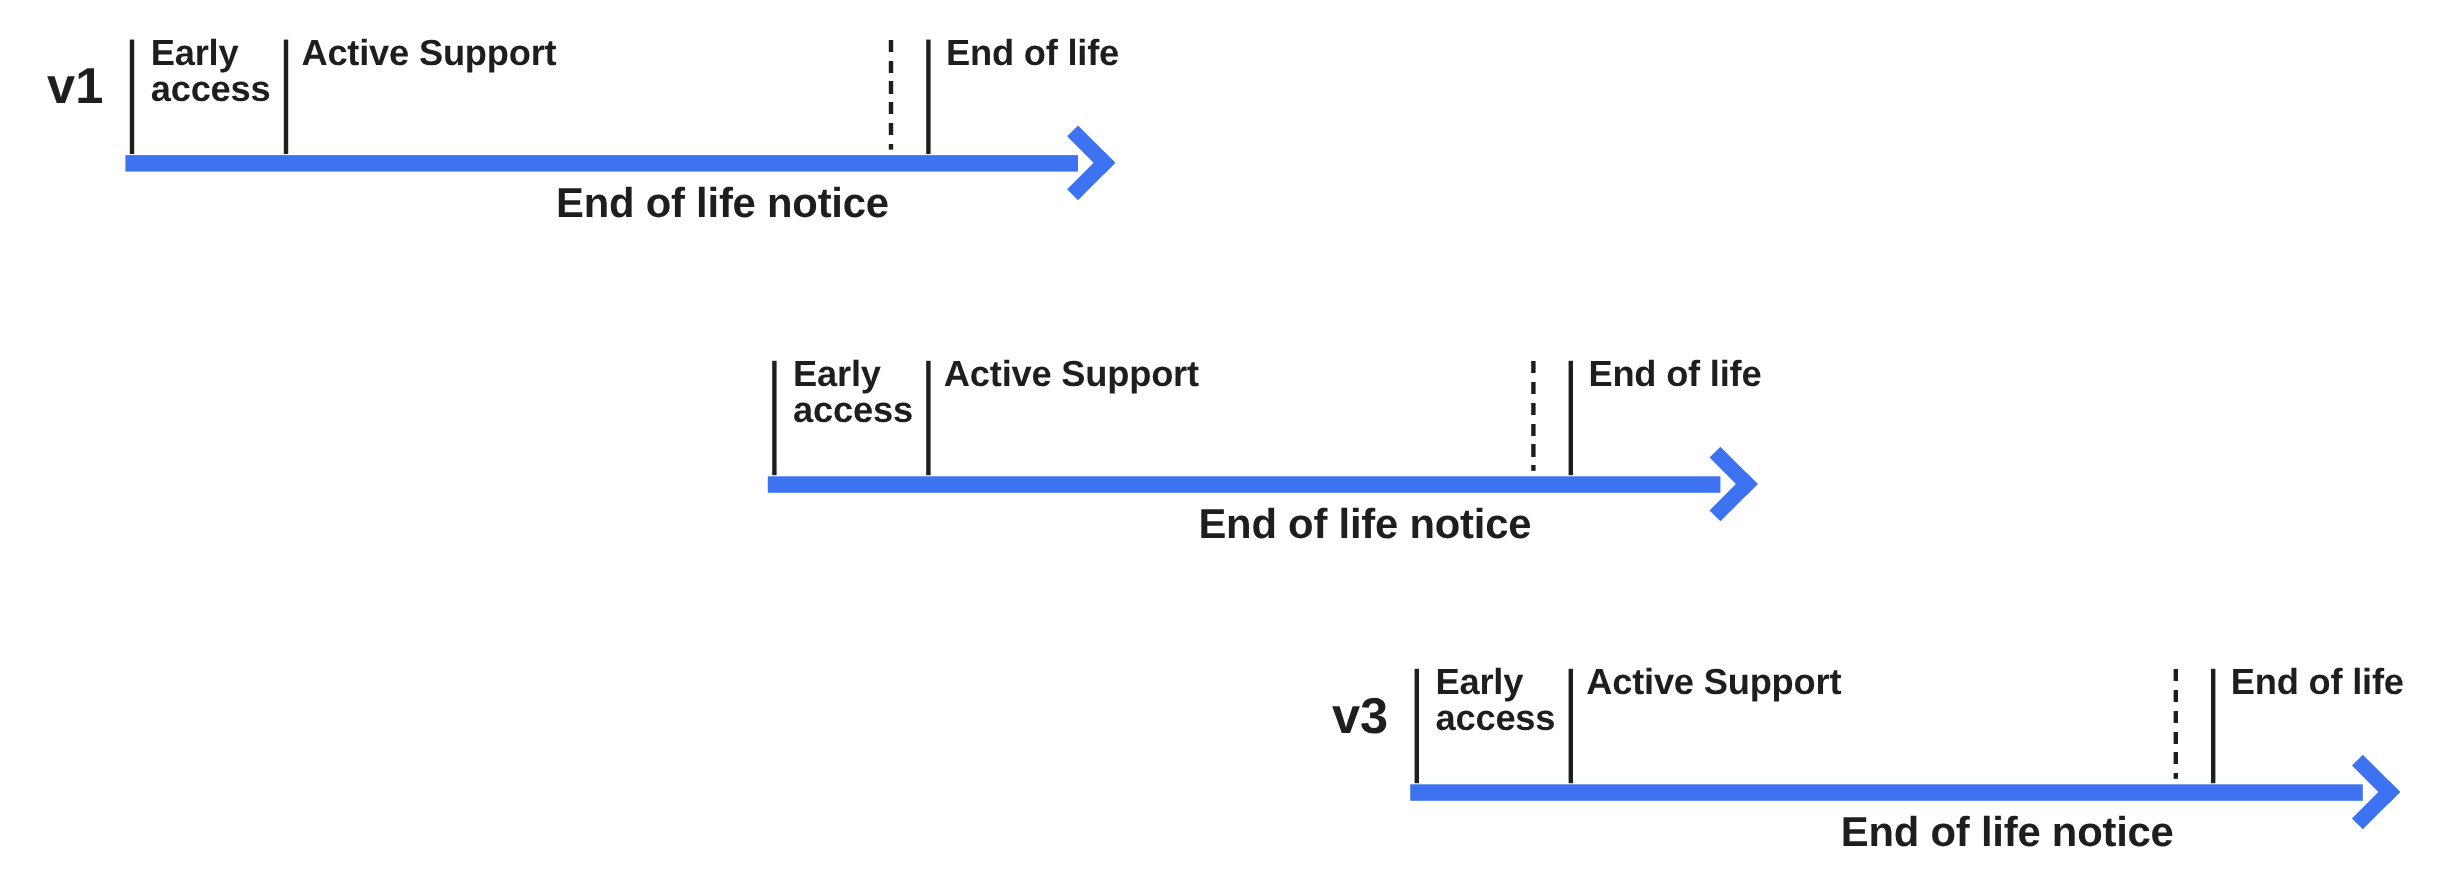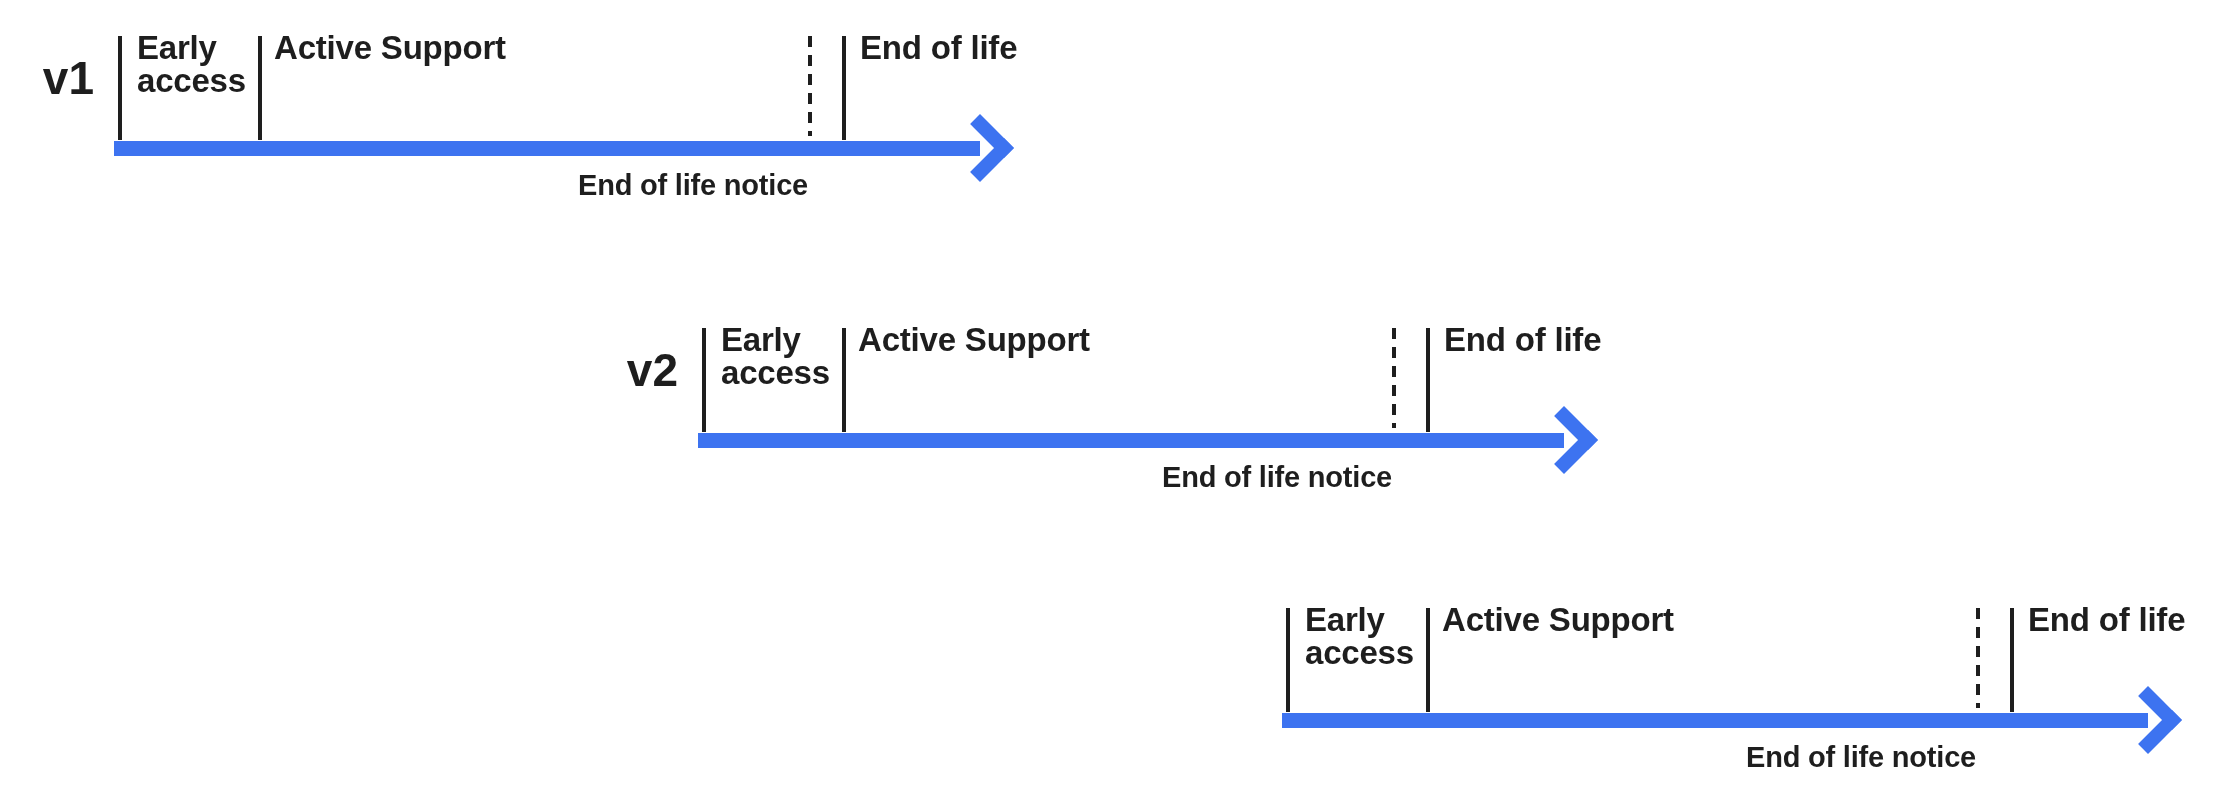--- a/index.html
+++ b/index.html
@@ -91,21 +91,21 @@
     border-right: 14px solid var(--color-arrow);
     transform: rotate(45deg);
   }
 
   .notice {
     position: absolute;
     left: 290px;
     top: 133px;
     width: 400px;
     text-align: right;
-    font-size: 29px;
+    font-size: 38px;
     line-height: 33px;
     font-weight: bold;
     letter-spacing: -0.2px;
     white-space: nowrap;
   }
 </style>
 </head>
 <body>
 
 <div class="canvas">
@@ -118,34 +118,34 @@
     <div class="phase-label active">Active Support</div>
     <div class="dashed"></div>
     <div class="tick tick-end"></div>
     <div class="phase-label eol">End of life</div>
     <div class="arrow-bar"></div>
     <div class="arrow-head"></div>
     <div class="notice">End of life notice</div>
   </div>
 
   <div class="row row-2">
-    <div class="version">v2</div>
     <div class="tick tick-start"></div>
     <div class="phase-label early">Early access</div>
     <div class="tick tick-mid"></div>
     <div class="phase-label active">Active Support</div>
     <div class="dashed"></div>
     <div class="tick tick-end"></div>
     <div class="phase-label eol">End of life</div>
     <div class="arrow-bar"></div>
     <div class="arrow-head"></div>
     <div class="notice">End of life notice</div>
   </div>
 
   <div class="row row-3">
+    <div class="version">v3</div>
     <div class="tick tick-start"></div>
     <div class="phase-label early">Early access</div>
     <div class="tick tick-mid"></div>
     <div class="phase-label active">Active Support</div>
     <div class="dashed"></div>
     <div class="tick tick-end"></div>
     <div class="phase-label eol">End of life</div>
     <div class="arrow-bar"></div>
     <div class="arrow-head"></div>
     <div class="notice">End of life notice</div>

